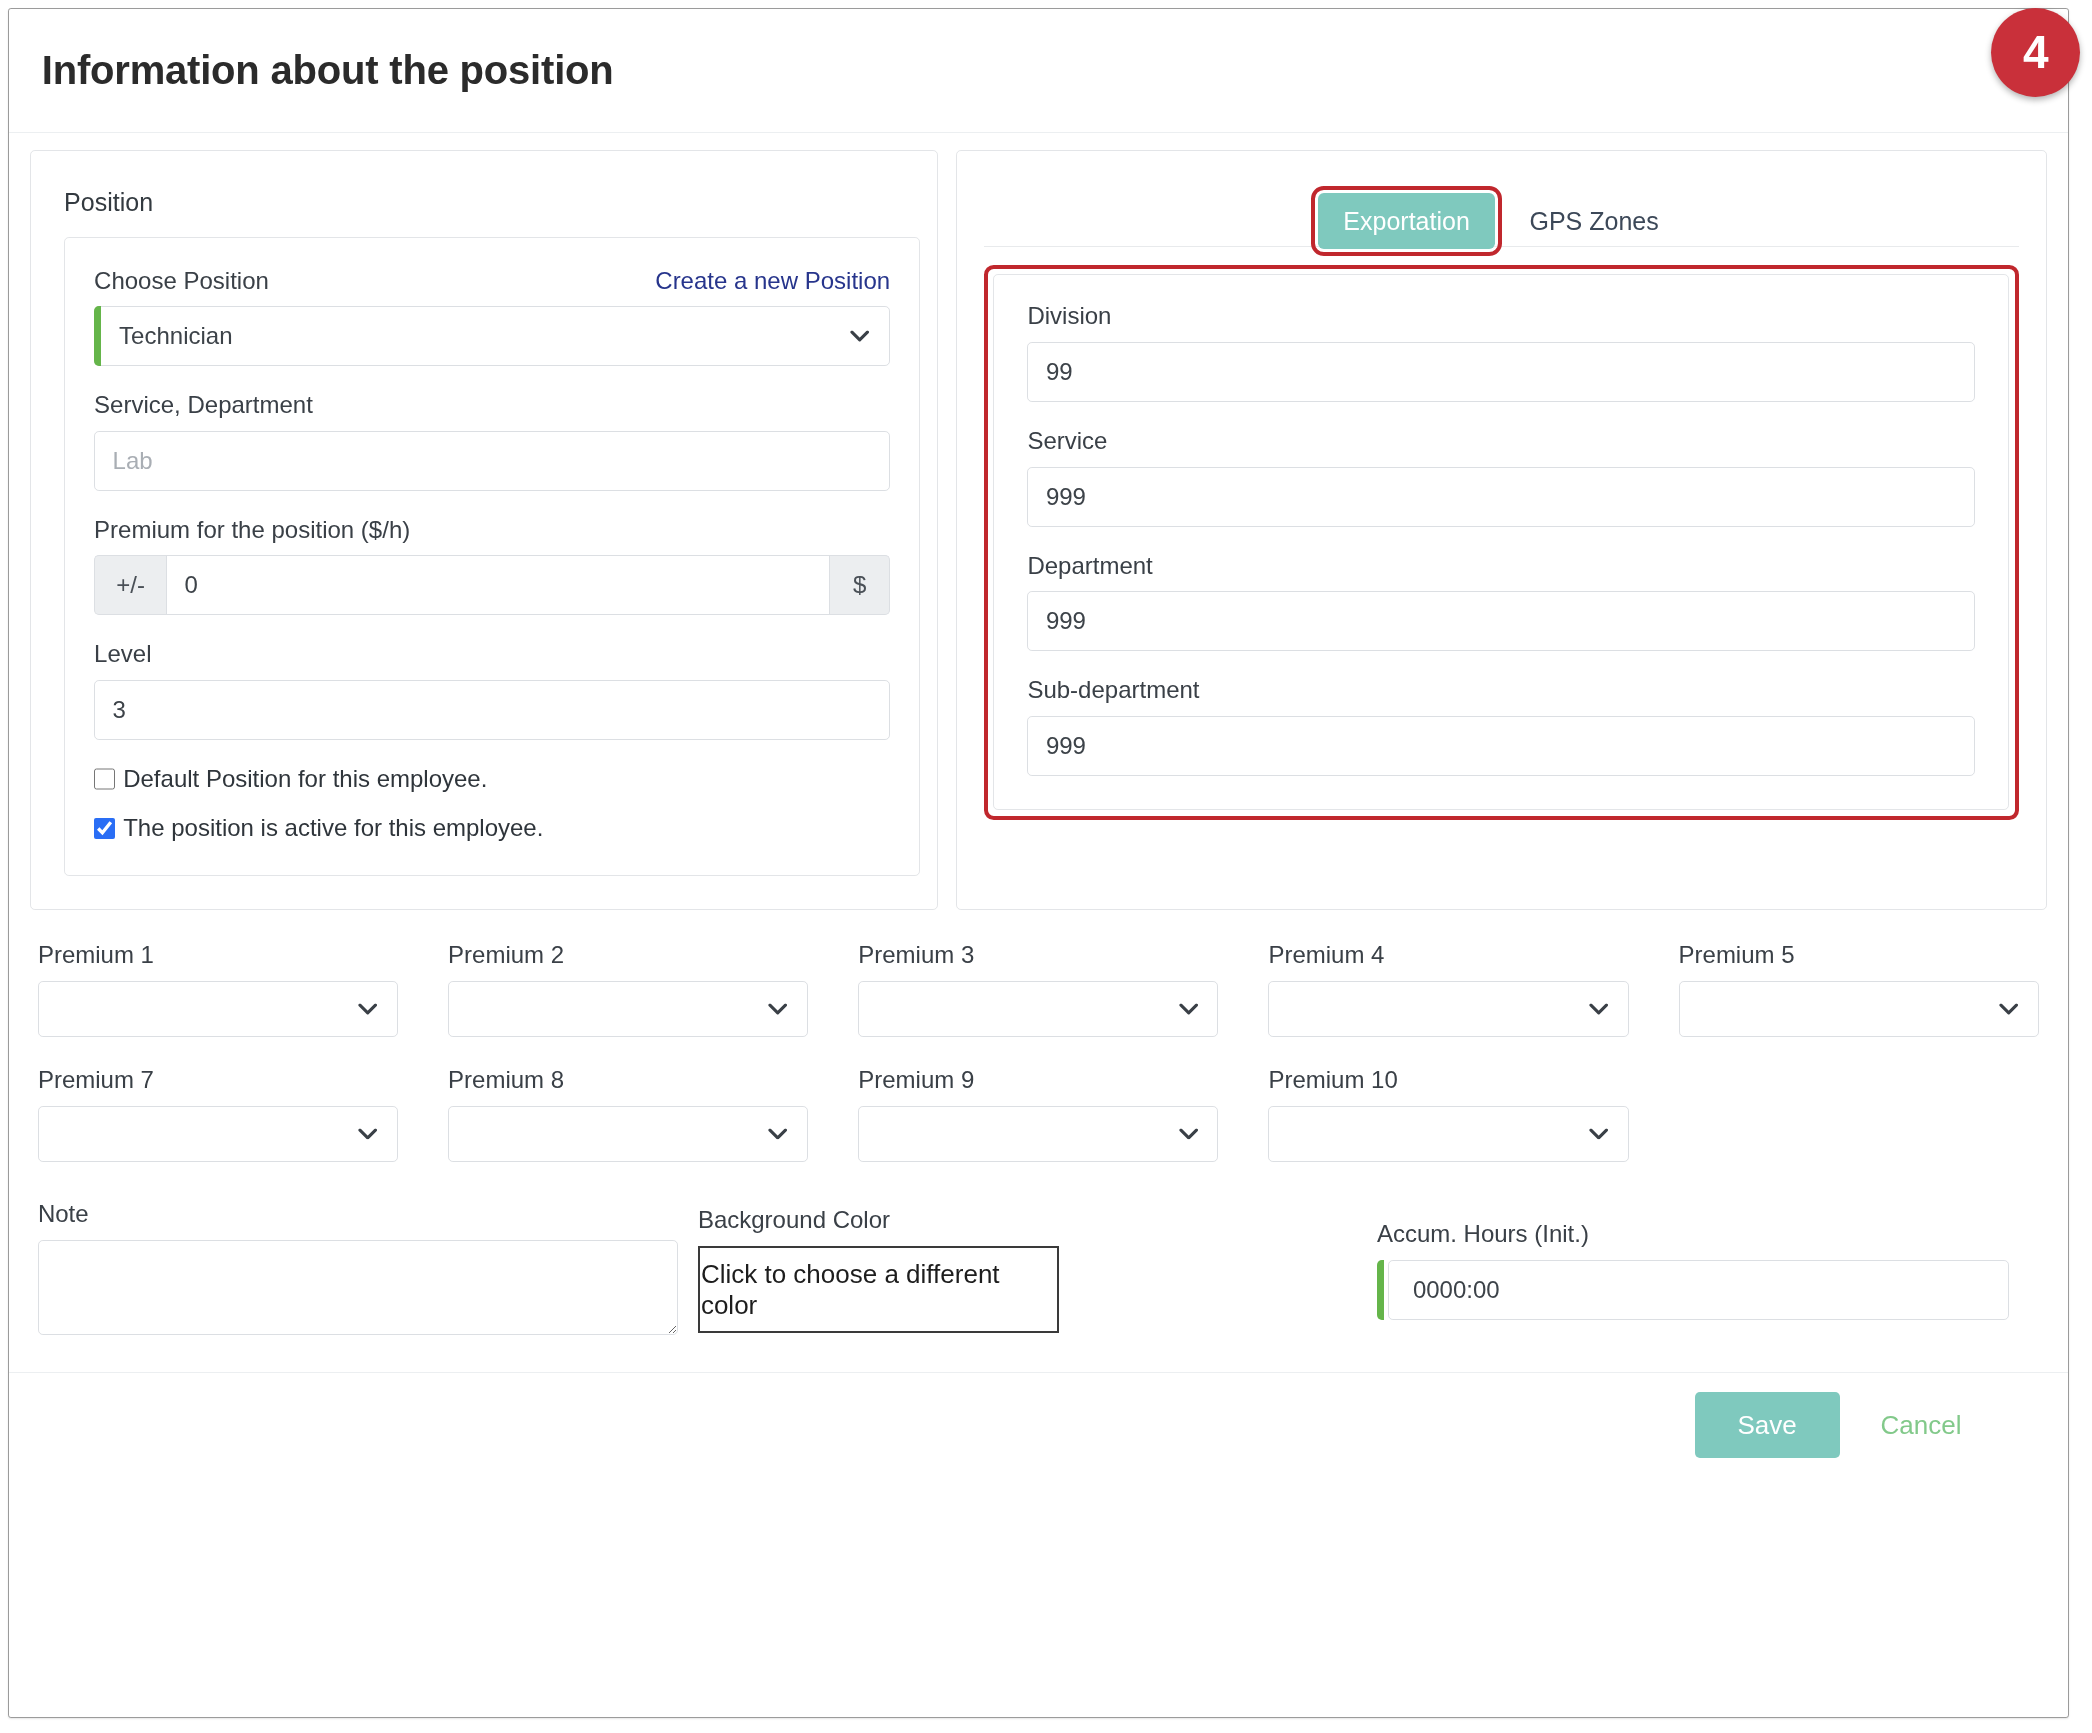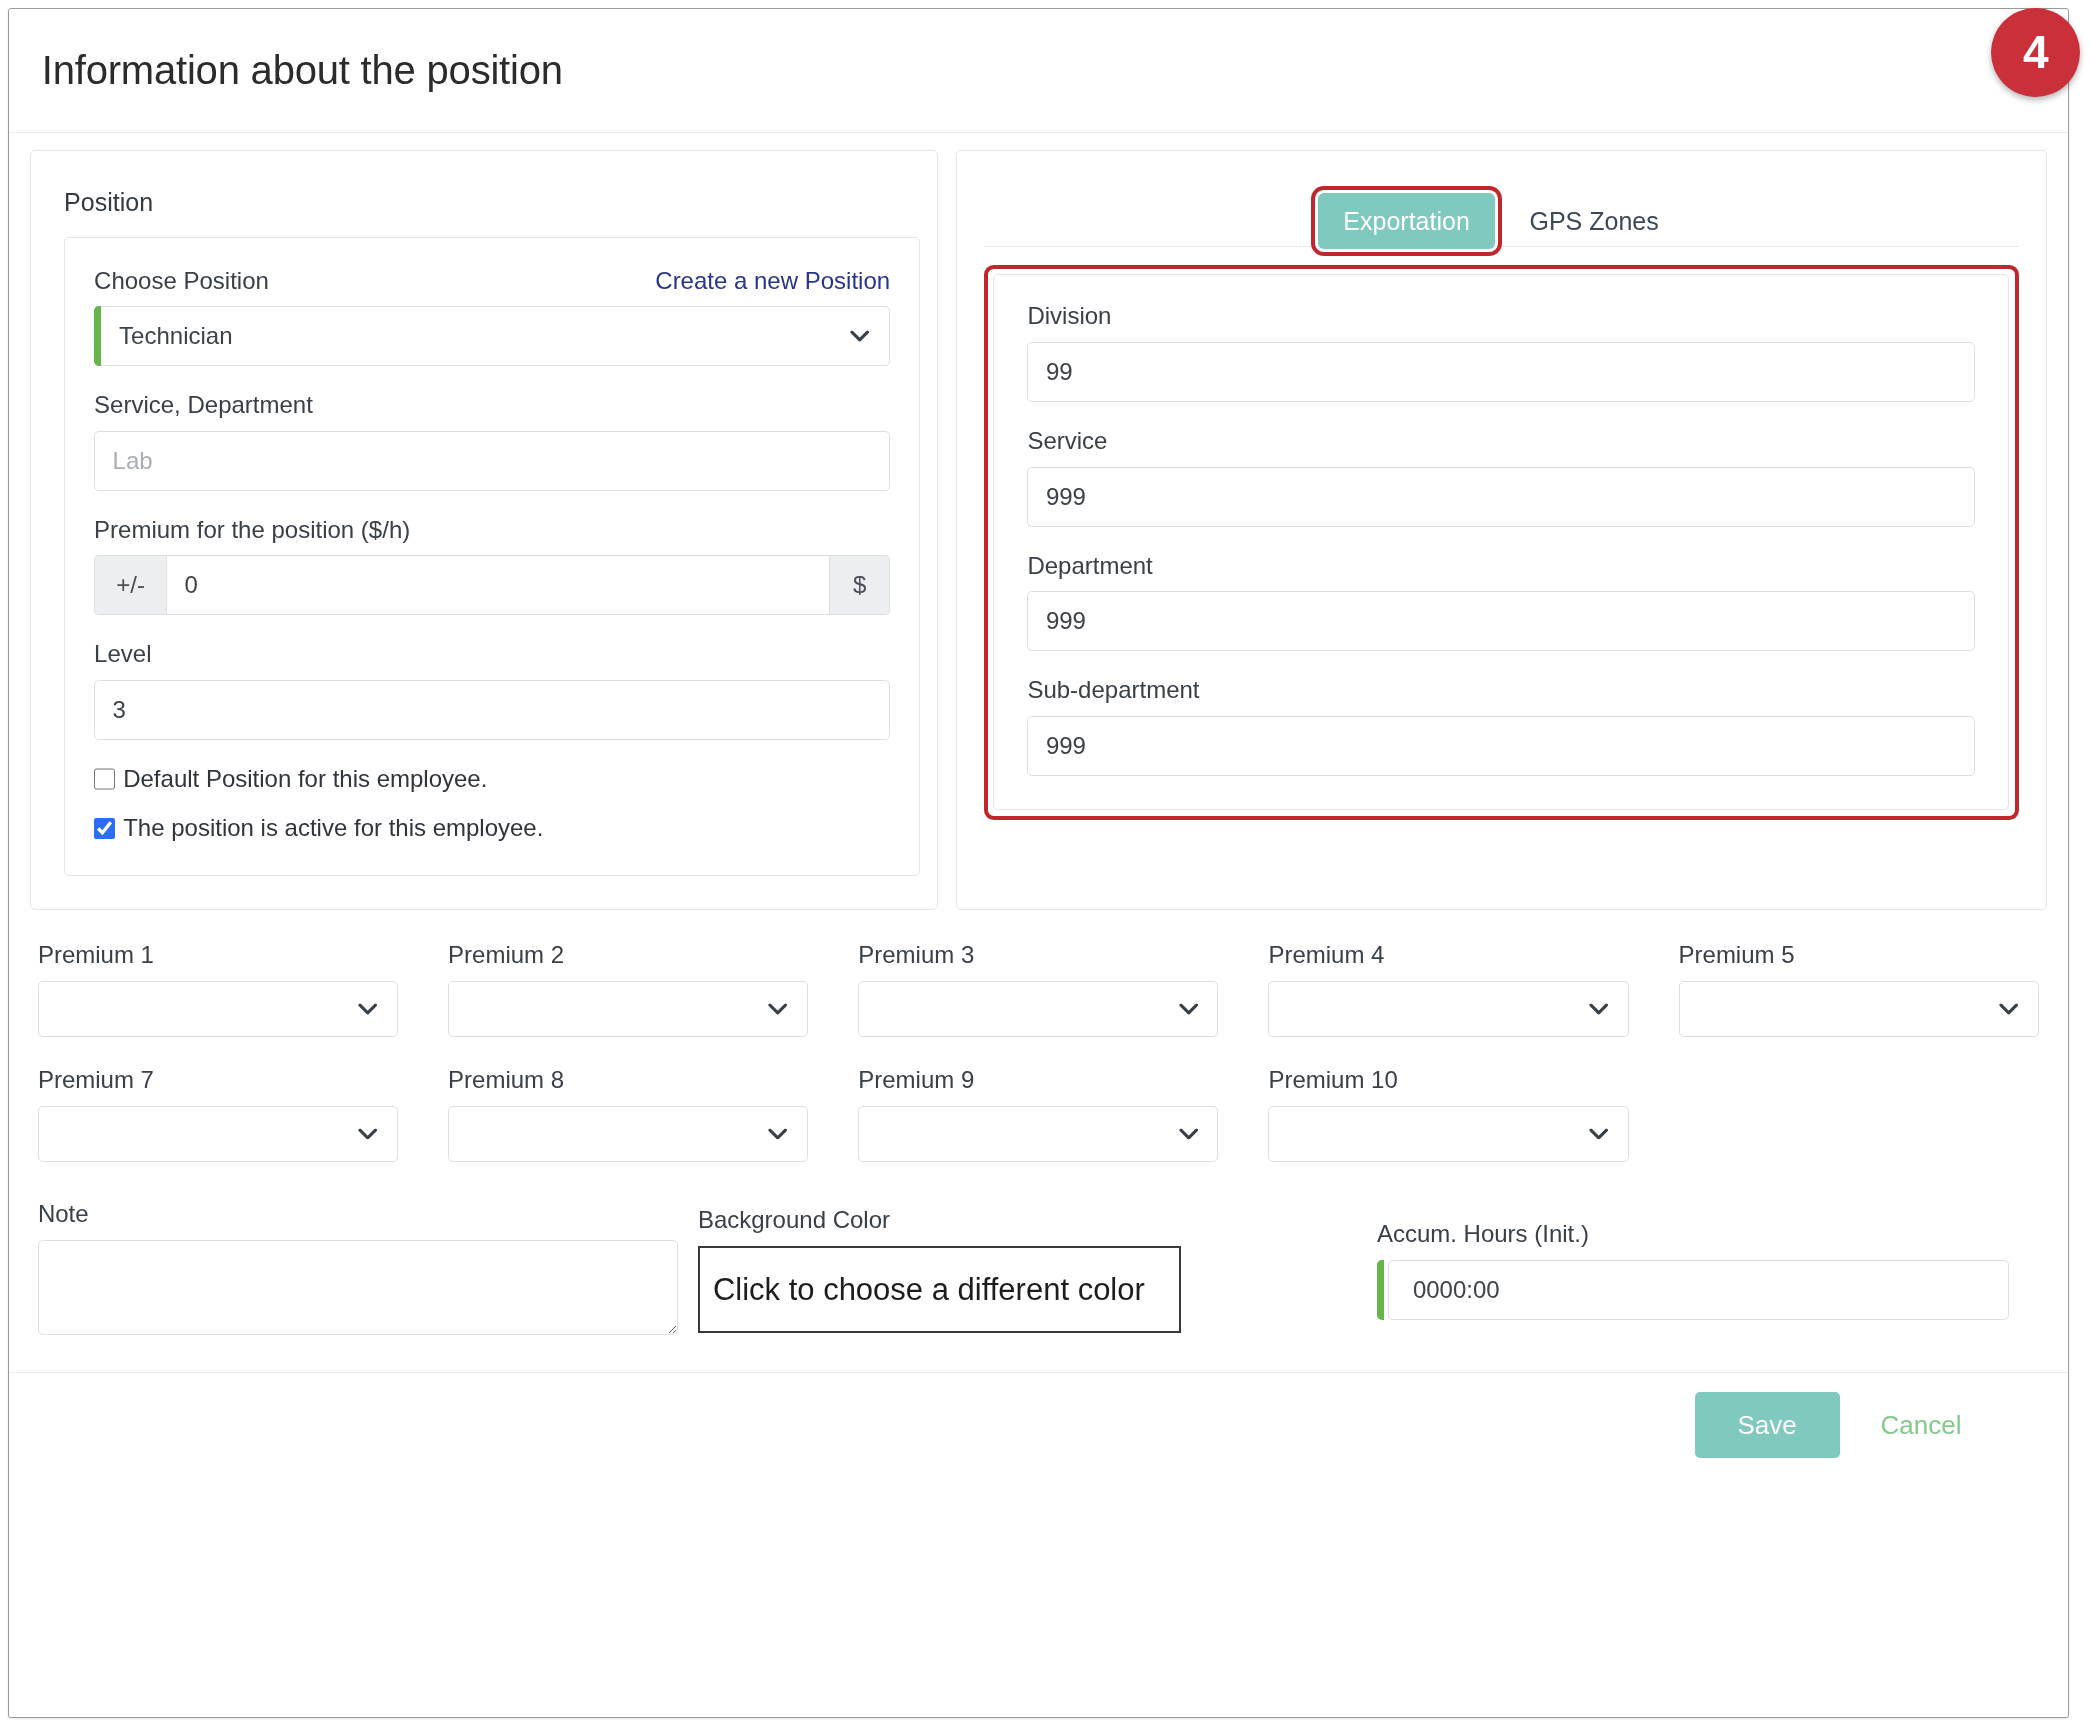--- a/index.html
+++ b/index.html
@@ -22,21 +22,21 @@
 
   
   .modal-header {
     height: 124px;
     border-bottom: 1px solid #eceff1;
     display: flex; align-items: center;
     padding: 0 33px;
   }
   .modal-title {
     font-size: 40px;
-    font-weight: 400;
+    font-weight: 700;
     color: #2b2b2b;
     letter-spacing: -0.2px;
   }
 
   
   .step-badge {
     position: absolute;
     right: 11.6px; top: 7.8px;
     width: 89px; height: 89px;
     border-radius: 50%;
@@ -231,27 +231,27 @@
   .bot-hours{ flex: 1; }
 
   .note-area {
     width: 640px; height: 95px;
     border: 1px solid #dcdfe3; border-radius: 4.9px;
     background: #fff;
     font-family: inherit; font-size: 24px; color: #3d4349;
     padding: 9.7px 13.6px; resize: vertical; outline: none;
   }
   .color-btn {
-    width: 483px; height: 87px;
+    width: 361px; height: 87px;
     border: 2.9px solid #3a3a3a;
     background: #ffffff;
-    font-size: 31px; color: #1d1d1d;
+    font-size: 26px; color: #1d1d1d;
     font-family: inherit;
     display: flex; align-items: center;
-    padding-left: 13px;
+    padding-left: 1px;
     cursor: pointer;
   }
   .hours-wrap { position: relative; width: 632px; padding-left: 11px; }
 
   
   .modal-footer {
     border-top: 1px solid #eceff1;
     height: 105px;
     display: flex; align-items: center; justify-content: flex-end;
     padding-right: 87px; gap: 21.3px;

